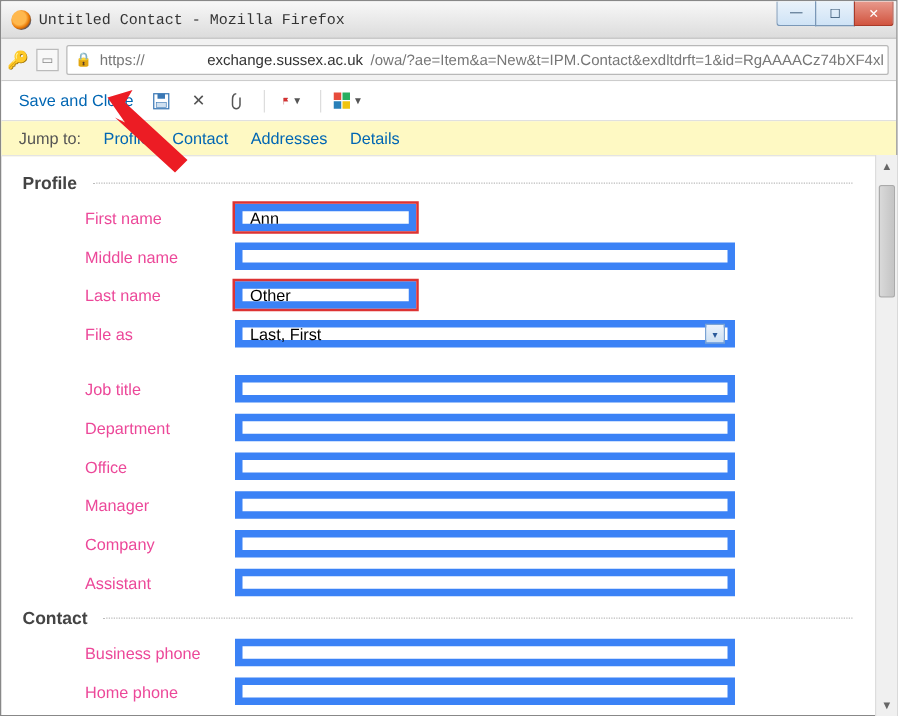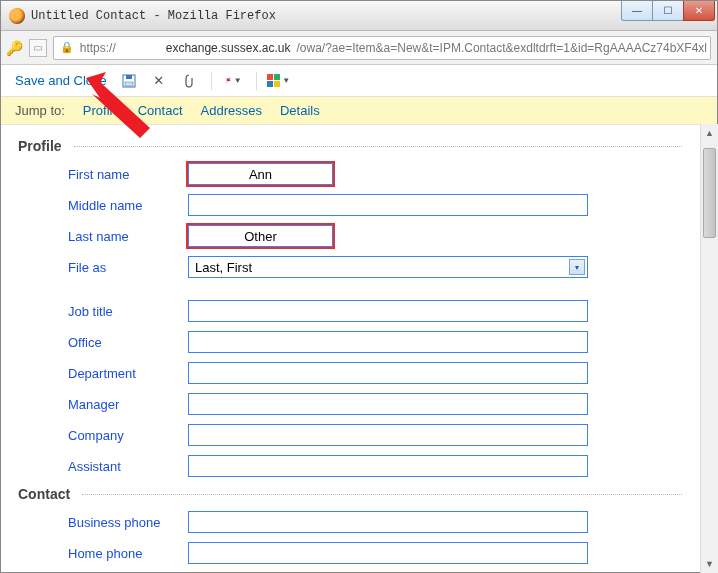--- a/index.html
+++ b/index.html
@@ -139,31 +139,30 @@
     margin: 6px 0 6px 0;
     display:flex; align-items:center; gap:8px;
   }
   .section-head .rule { flex:1; height:0; border-top:1px dotted #bbb; margin-left:4px;}
   .form-row {
     display:flex; align-items:center;
     margin: 3px 0; height:28px;
   }
   .form-row .label {
     width:170px; padding-left:50px;
-    font-size:13px; color:#1d4ed8;
+    font-size:13px; color:#ec4899;
   }
   .form-row .field {
     flex:1; max-width:400px;
   }
   .form-row input.txt, .form-row .select {
     width:100%; height:22px;
-    border:1px solid #3b82f6; background:#fff;
+    border:6px solid #3b82f6; background:#fff;
     font-size:13px; padding:0 6px;
     font-family:inherit;
-    text-align:center;
   }
   .form-row input.txt.highlight {
     outline:2px solid #d33; outline-offset:0;
     width:145px;
   }
   .form-row .select {
     display:flex; align-items:center; justify-content:space-between;
     padding-right:2px;
   }
   .select .dd {
@@ -281,25 +280,25 @@
       </div>
     </div>
 
     <div style="height:10px"></div>
 
     <div class="form-row">
       <div class="label">Job title</div>
       <div class="field"><input class="txt" value="" style=""></div>
     </div>
     <div class="form-row">
+      <div class="label">Department</div>
+      <div class="field"><input class="txt" value="" style=""></div>
+    </div>
+    <div class="form-row">
       <div class="label">Office</div>
-      <div class="field"><input class="txt" value="" style=""></div>
-    </div>
-    <div class="form-row">
-      <div class="label">Department</div>
       <div class="field"><input class="txt" value="" style=""></div>
     </div>
     <div class="form-row">
       <div class="label">Manager</div>
       <div class="field"><input class="txt" value="" style=""></div>
     </div>
     <div class="form-row">
       <div class="label">Company</div>
       <div class="field"><input class="txt" value="" style=""></div>
     </div>

